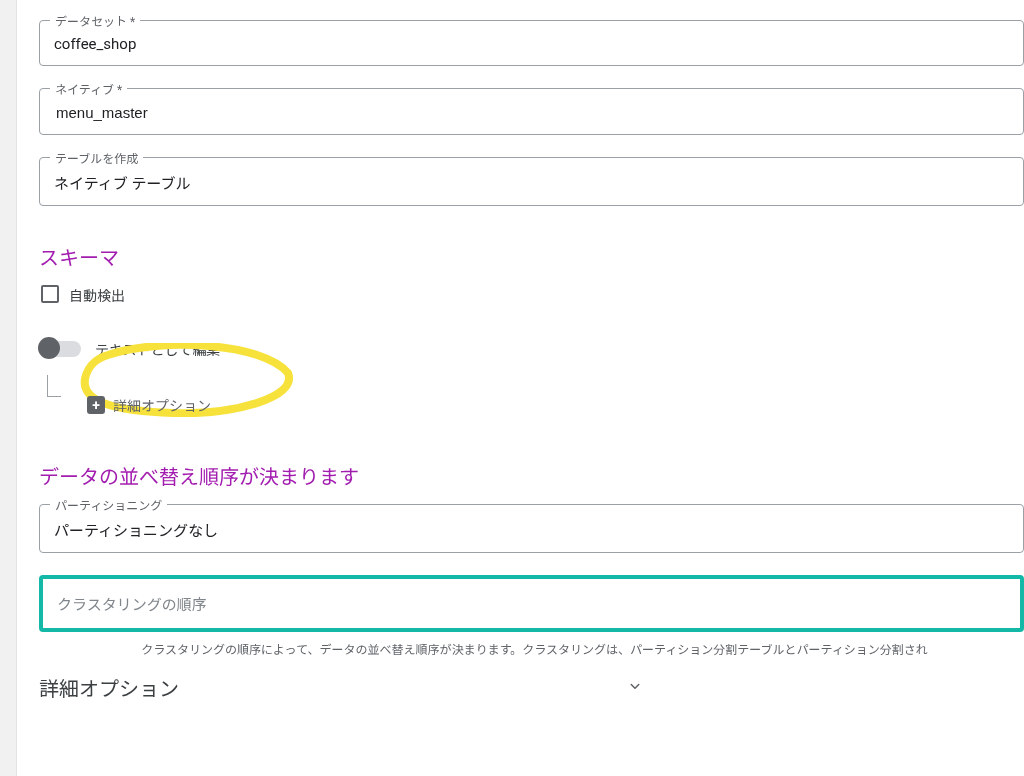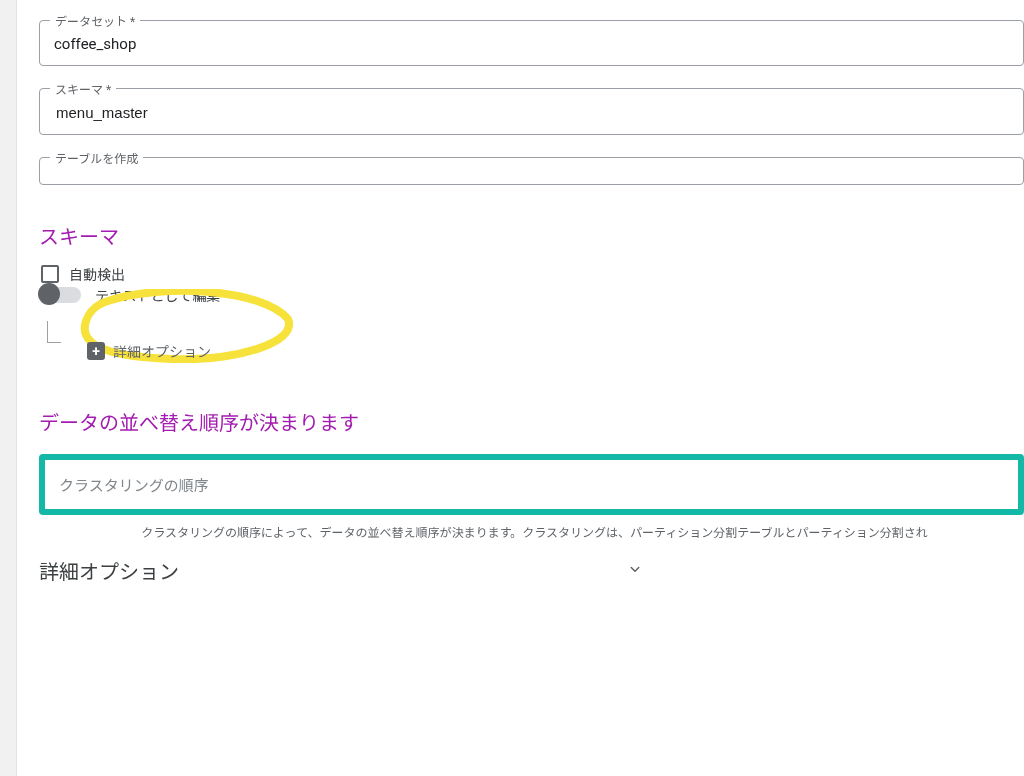--- a/index.html
+++ b/index.html
@@ -55,22 +55,22 @@
   }
   .helper {
     font-size: 12px; color: #5f6368;
     margin: -10px 0 16px 6px;
   }
   .section-title {
     font-size: 20px; font-weight: 400; color: #a21caf;
     margin: 36px 0 14px 0;
   }
   .checkbox-row {
-    display: flex; align-items: center; gap: 10px;
-    margin: 0 0 1px 2px;
+    display: flex; align-items: flex-start; gap: 10px;
+    margin: 0 0 34px 2px;
   }
   .checkbox-row .box {
     width: 18px; height: 18px;
     border: 2px solid #5f6368; border-radius: 2px;
   }
   .checkbox-row .lbl { color: #3c4043; font-size: 14px; }
   .toggle-row {
     display: flex; align-items: center; gap: 14px;
     margin: 0 0 14px 2px;
   }
@@ -107,21 +107,21 @@
     color: #fff; font-size: 14px; line-height: 18px; text-align: center;
     font-weight: 700;
   }
   .circle-annot {
     position: absolute;
     left: 34px; top: -30px;
     width: 230px; height: 74px;
     pointer-events: none; z-index: 1;
   }
   .clustering-field {
-    border: 6px solid #14b8a6;
+    border: 4px solid #14b8a6;
     border-radius: 4px;
     padding: 14px;
     width: 100%;
     margin-top: 18px;
   }
   .clustering-field .ph { color: #80868b; font-size: 15px; }
   .adv-row {
     display: flex; align-items: center; justify-content: flex-end;
     gap: 10px; margin-top: 12px;
     font-size: 20px; color: #3c4043;
@@ -142,27 +142,28 @@
 
 
   
   <div class="mat-field">
     <span class="floating-label">データセット *</span>
     <div class="value">coffee_shop</div>
   </div>
 
   
   <div class="mat-field">
-    <span class="floating-label">スキーマ *</span>
+    <span class="floating-label">ネイティブ *</span>
     <input class="value" value="menu_master" style="">
   </div>
 
   
   <div class="mat-field">
     <span class="floating-label">テーブルを作成</span>
+    <div class="value">ネイティブ テーブル</div>
   </div>
 
   
   <div class="section-title">スキーマ</div>
 
   <div class="checkbox-row">
     <span class="box"></span>
     <span class="lbl">自動検出</span>
   </div>
 
@@ -180,20 +181,24 @@
     </svg>
     <div class="add-field-btn">
       <span class="plus-badge">+</span>
       <span>詳細オプション</span>
     </div>
   </div>
 
   
   <div class="section-title">データの並べ替え順序が決まります</div>
 
+  <div class="mat-field">
+    <span class="floating-label">パーティショニング</span>
+    <div class="value">パーティショニングなし</div>
+  </div>
 
   <div class="clustering-field">
     <span class="ph">クラスタリングの順序</span>
   </div>
   <div class="helper" style="margin-top:8px;text-align:center;">クラスタリングの順序によって、データの並べ替え順序が決まります。クラスタリングは、パーティション分割テーブルとパーティション分割され</div>
 
   
   <div class="adv-row">
     <span>詳細オプション</span>
     <span class="adv-chevron">

